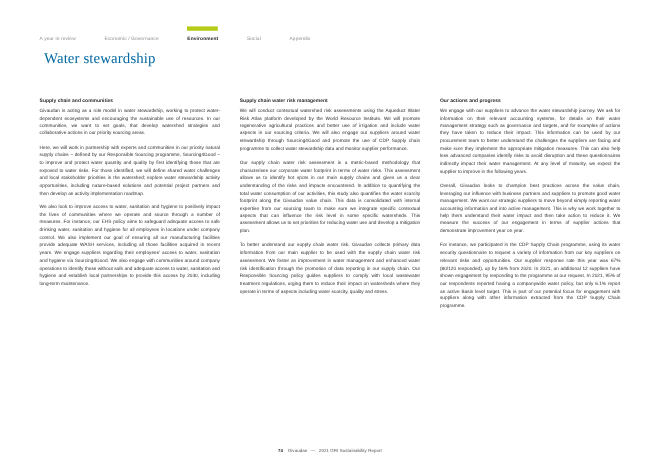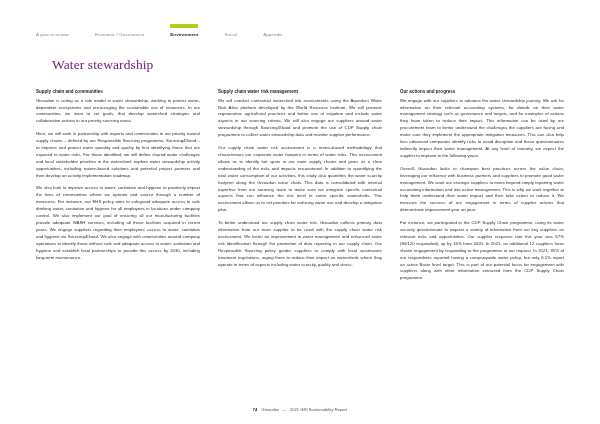--- a/index.html
+++ b/index.html
@@ -66,23 +66,23 @@
   }
 
   
   .page-title {
     position: absolute;
     left: 36px;
     top: 42px;
     font-family: "Liberation Serif", serif;
     font-size: 13.5px;
     font-weight: normal;
-    color: #701a75;
+    color: #0369a1;
     letter-spacing: 0.1px;
-    margin: 16px;
+    margin: 4px;
     line-height: 1.1;
   }
 
   
   .columns {
     position: absolute;
     left: 36px;
     top: 89px;
     width: 528px;
     display: flex;

